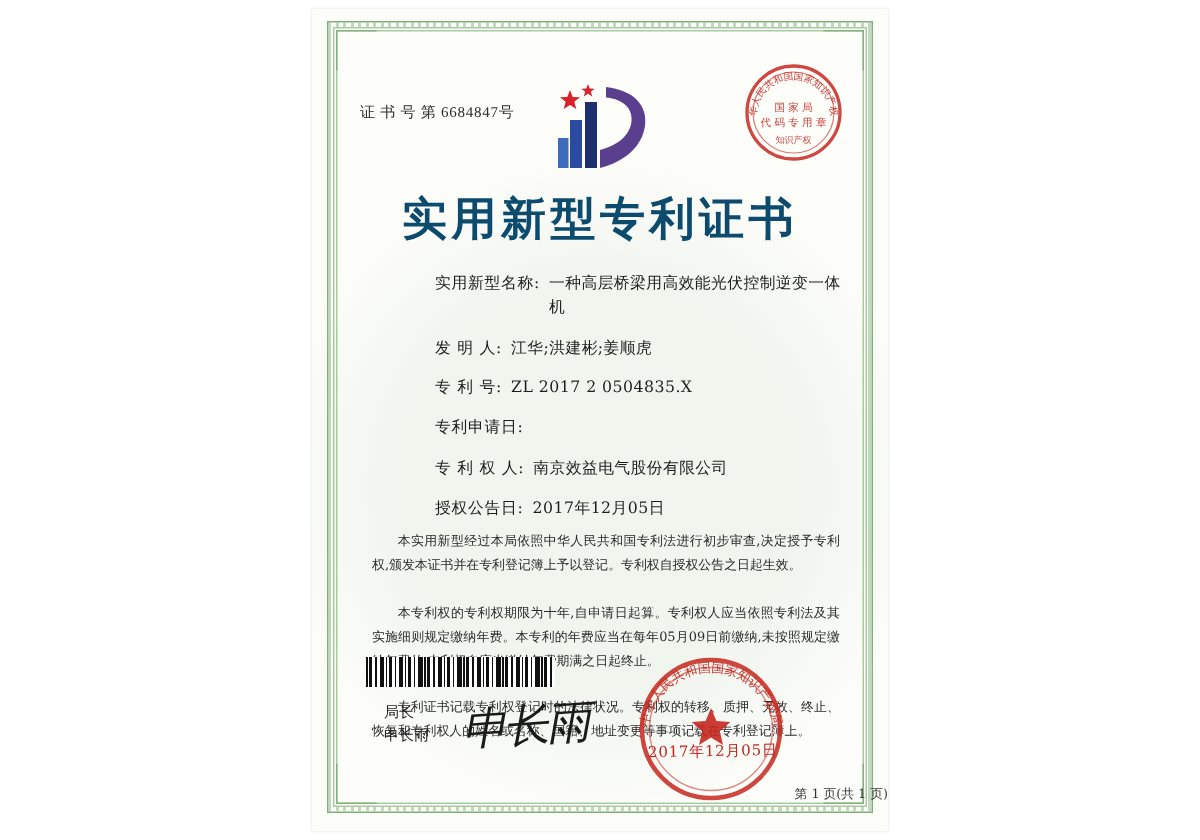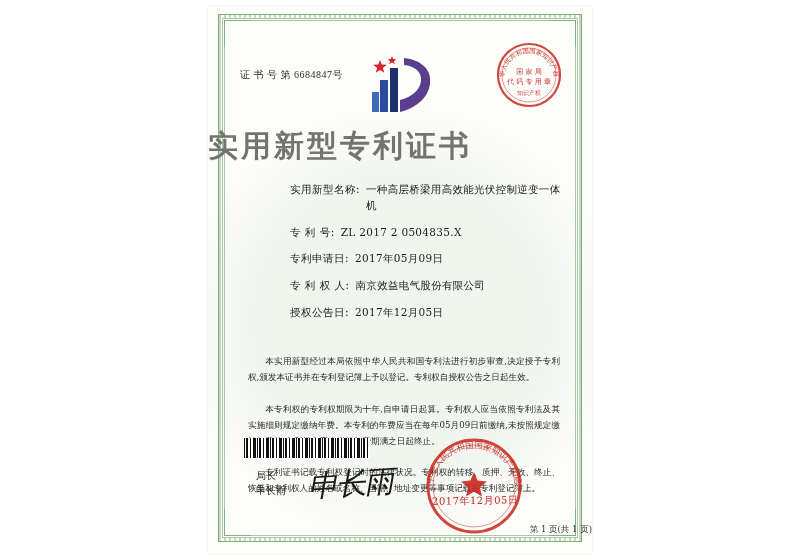--- a/index.html
+++ b/index.html
@@ -106,24 +106,25 @@
     right: 28px;
     top: 34px;
     width: 70px;
     height: 70px;
   }
 
   .title {
     position: absolute;
     left: 0; right: 0;
     top: 120px;
+    text-align: center;
     font-size: 30px;
     letter-spacing: 3px;
     font-weight: bold;
-    color: #737373;
+    color: #0c4a6e;
     font-family: Liberation Serif, serif;
   }
 
   
   .fields {
     position: absolute;
     left: 42px;
     right: 30px;
     top: 176px;
   }
@@ -274,26 +275,29 @@
     </div>
 
     <div class="title">实用新型专利证书</div>
 
     <div class="fields">
       <div class="field-row">
         <span class="field-label">实用新型名称:</span>
         <span class="field-value">一种高层桥梁用高效能光伏控制逆变一体机</span>
       </div>
       <div class="field-row">
+        <span class="field-label">发  明  人:</span>
+        <span class="field-value">江华;洪建彬;姜顺虎</span>
+      </div>
+      <div class="field-row">
         <span class="field-label">专  利  号:</span>
         <span class="field-value">ZL 2017 2 0504835.X</span>
       </div>
       <div class="field-row">
         <span class="field-label">专利申请日:</span>
-        <span class="field-value">2017年05月09日</span>
       </div>
       <div class="field-row">
         <span class="field-label">专  利  权  人:</span>
         <span class="field-value">南京效益电气股份有限公司</span>
       </div>
       <div class="field-row">
         <span class="field-label">授权公告日:</span>
         <span class="field-value">2017年12月05日</span>
       </div>
     </div>

